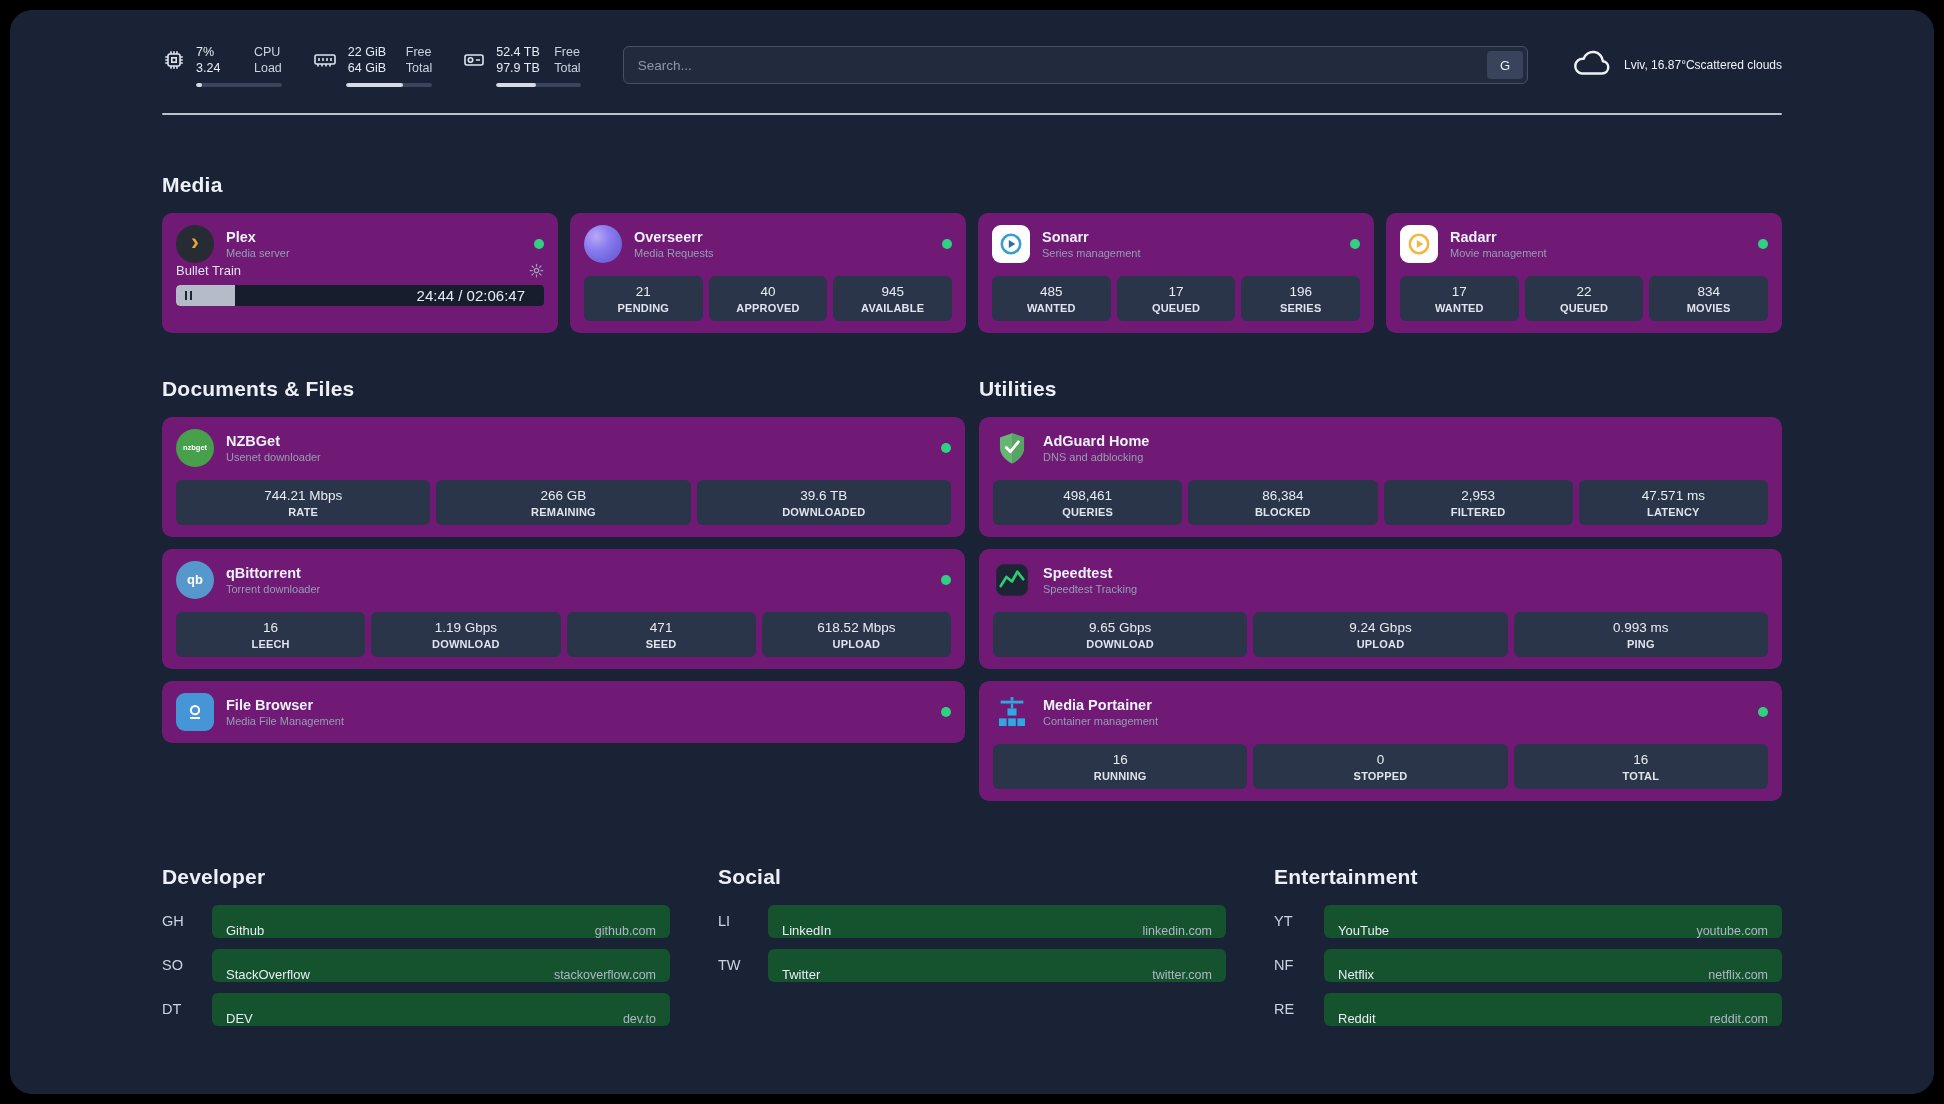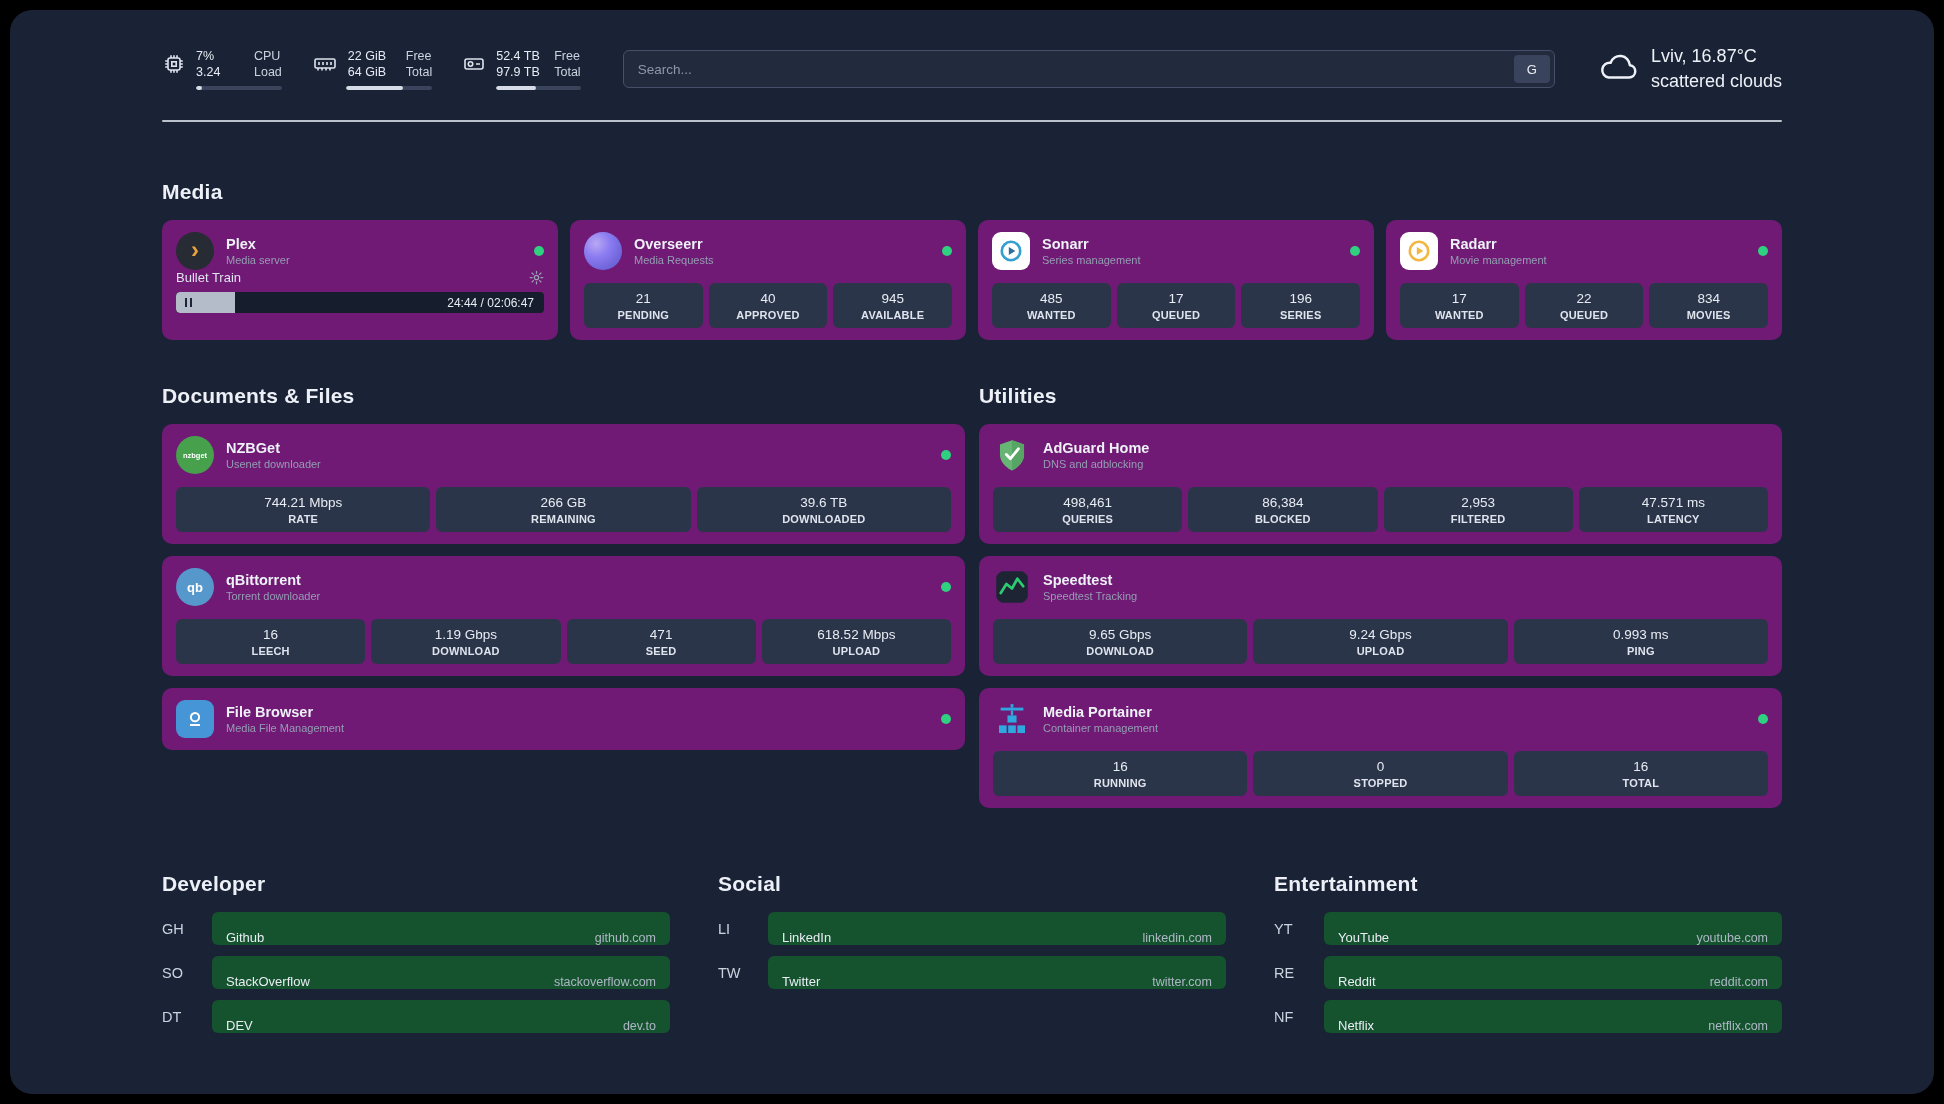--- a/index.html
+++ b/index.html
@@ -20,21 +20,21 @@
   .res-col.lab{color:#ccd3df}
   .res-bar{height:4px;background:#3a445c;border-radius:2px;margin-top:6px;margin-left:34px;overflow:hidden}
   .res-bar i{display:block;height:100%;background:#d6dbe6;border-radius:2px}
 
   .search-wrap{flex:1;margin:0 42px;position:relative}
   .search{width:100%;height:38px;background:#222b3e;border:1px solid #46506a;border-radius:6px;color:#dfe4ee;font-size:13.5px;padding:0 54px 0 14px;outline:none;font-family:inherit}
   .search::placeholder{color:#8d97ab}
   .search-btn{position:absolute;right:5px;top:5px;bottom:5px;width:36px;background:#39435c;border:none;border-radius:4px;color:#eef1f6;font-size:13px;cursor:pointer;font-family:inherit}
 
   .weather{display:flex;align-items:center;gap:12px;color:#eef1f7;cursor:pointer}
-  .weather-text{display:flex;flex-direction:column;font-size:18px;line-height:1.4}
+  .weather-text{display:flex;flex-direction:row;font-size:12px;line-height:1.4}
 
   .divider{height:2px;background:#d9dee6;opacity:.85;border-radius:1px;margin-top:26px}
 
   
   .section-title{font-size:21px;font-weight:600;color:#edf0f6;margin-bottom:16px;letter-spacing:.2px}
   .media-section{margin-top:58px}
   .mid-section{margin-top:44px}
   .bottom-section{margin-top:64px}
 
   .grid-4{display:grid;grid-template-columns:repeat(4,1fr);gap:12px}
@@ -55,21 +55,21 @@
   .tile-value{display:block;font-size:13.5px;color:#e8ecf3}
   .tile-label{display:block;font-size:11px;font-weight:700;color:#dfe4ee;margin-top:3px;letter-spacing:.2px}
 
   
   .player-row{display:flex;margin-top:0}
   .player-title{font-size:13px;color:#dfe4ee}
   .gear{margin-left:auto;display:flex;cursor:pointer}
   .player-bar{position:relative;height:21px;background:#161e2e;border-radius:4px;margin-top:7px;overflow:hidden;cursor:pointer}
   .player-fill{position:absolute;left:0;top:0;bottom:0;background:#b4bcca;border-radius:4px 0 0 4px;display:flex;align-items:center}
   .pause{width:7px;height:9px;border-left:2px solid #1d2637;border-right:2px solid #1d2637;margin-left:9px}
-  .player-time{position:absolute;right:10px;top:50%;transform:translateY(-50%);font-size:12px;color:#e8ecf4}
+  .player-time{position:absolute;right:19px;top:50%;transform:translateY(-50%);font-size:15px;color:#e8ecf4}
 
   
   .app-icon.plex{background:#272b33;color:#e8a33d;font-weight:700;font-size:17px}
   .app-icon.plex::after{content:"›";font-size:24px;line-height:0;margin-top:-3px}
   .app-icon.overseerr{background:radial-gradient(circle at 32% 30%,#b9a8f5 0%,#8a7bf0 38%,#5a52c7 100%)}
   .app-icon.sonarr,.app-icon.radarr{background:#fff;border-radius:9px}
   .app-icon.nzbget{background:#46a04c;color:#fff}
   .app-icon.nzbget::after{content:"nzbget";font-size:7.5px;font-weight:700}
   .app-icon.qbit{background:#5698cb;color:#fff;font-weight:700;font-size:13px}
   .app-icon.qbit::after{content:"qb"}
@@ -534,31 +534,31 @@
       <div>
         <h2 class="section-title">Entertainment</h2>
         <div class="bm-row">
           <span class="bm-abbr">YT</span>
           <a class="bm-pill">
             <span class="bm-name">YouTube</span>
             <span class="bm-url">youtube.com</span>
           </a>
         </div>
         <div class="bm-row">
+          <span class="bm-abbr">NF</span>
+          <a class="bm-pill">
+            <span class="bm-name">Netflix</span>
+            <span class="bm-url">netflix.com</span>
+          </a>
+        </div>
+        <div class="bm-row">
           <span class="bm-abbr">RE</span>
           <a class="bm-pill">
             <span class="bm-name">Reddit</span>
             <span class="bm-url">reddit.com</span>
-          </a>
-        </div>
-        <div class="bm-row">
-          <span class="bm-abbr">NF</span>
-          <a class="bm-pill">
-            <span class="bm-name">Netflix</span>
-            <span class="bm-url">netflix.com</span>
           </a>
         </div>
       </div>
     </div>
   </section>
 
 </div>
 </div>
 </div>
 

